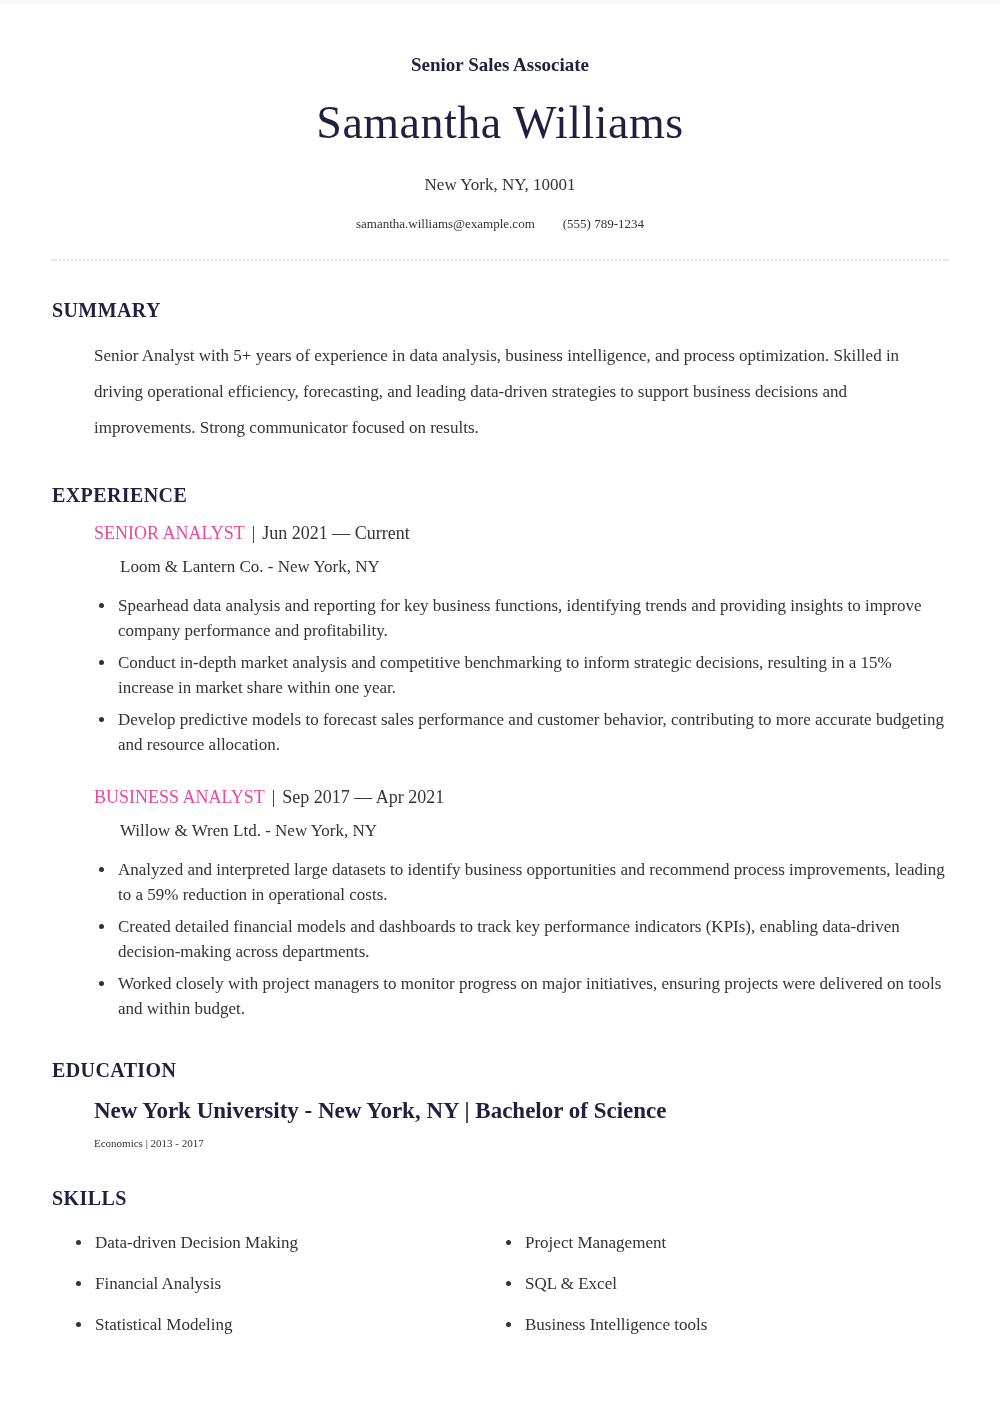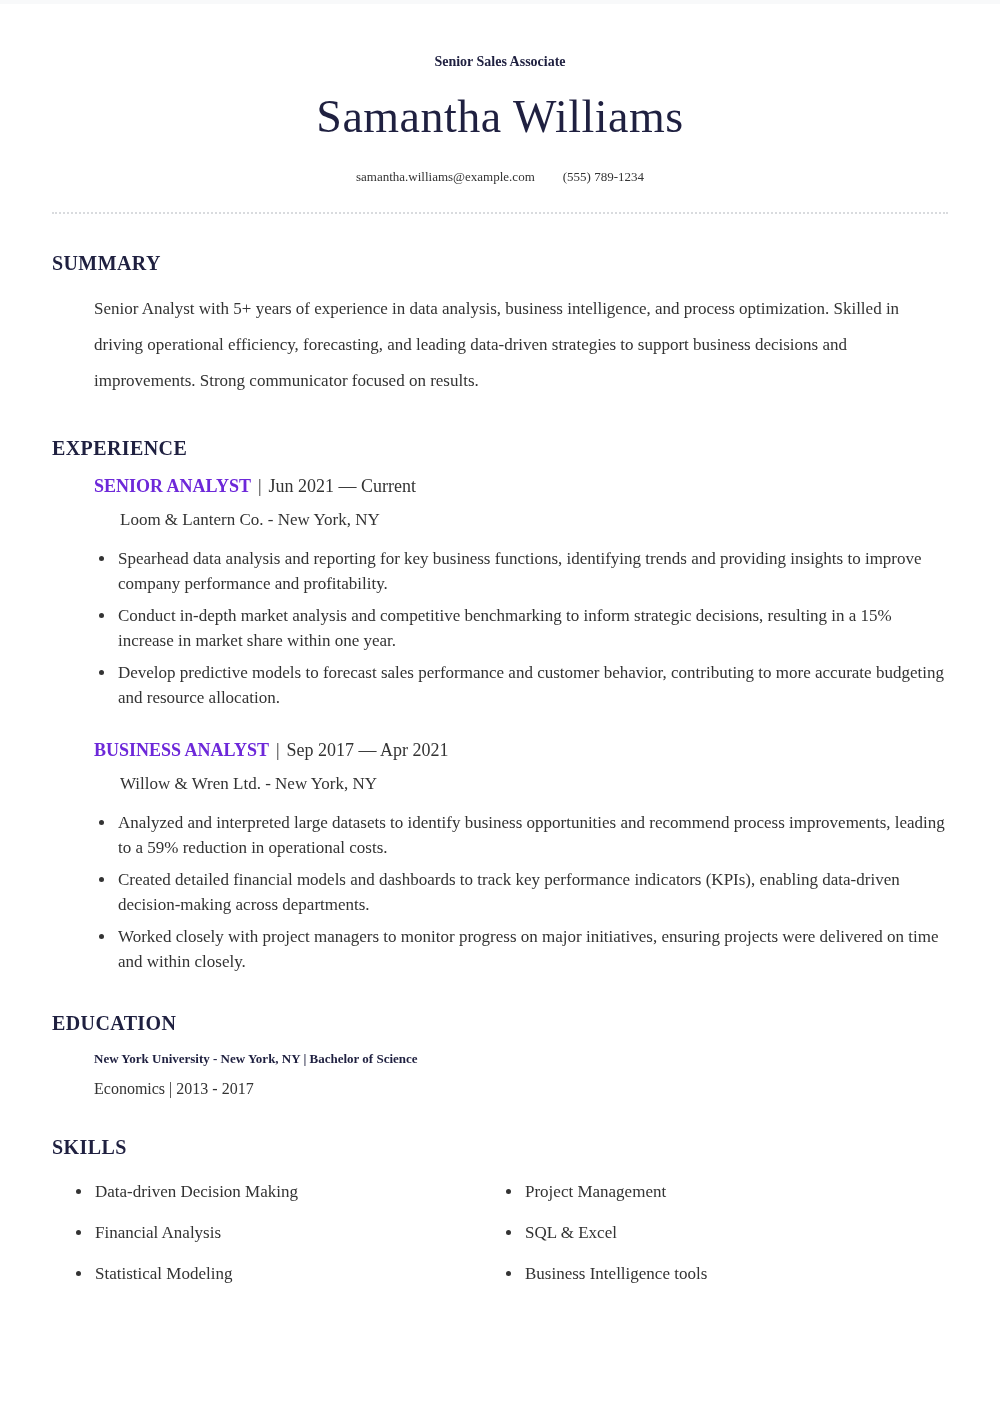--- a/index.html
+++ b/index.html
@@ -9,21 +9,21 @@
     background: #ffffff;
     font-family: "Liberation Serif", serif;
     color: #333333;
   }
   .top-bar { height: 4px; background: #f8f9fa; }
   .page { padding: 0 52px 60px 52px; }
 
   
   .header { text-align: center; padding-top: 50px; }
   .header-job-title {
-    font-size: 14px; font-weight: bold; color: #1f2040; margin-bottom: 22px;
+    font-size: 19px; font-weight: bold; color: #1f2040; margin-bottom: 22px;
   }
   .header-name {
     font-size: 46px; font-weight: 400; color: #1f2040;
     letter-spacing: 0.5px; margin-bottom: 26px; line-height: 1.1;
   }
   .header-location { font-size: 17px; margin-bottom: 21px; }
   .header-contact {
     font-size: 13px; display: flex; justify-content: center; gap: 28px;
   }
 
@@ -37,51 +37,52 @@
     font-size: 20px; font-weight: bold; color: #1f2040;
     letter-spacing: 0.4px; margin-bottom: 16px;
   }
   .section-body { padding-left: 42px; }
   .body-text { font-size: 17px; line-height: 36px; }
 
   
   .job { margin-bottom: 30px; }
   .job:last-child { margin-bottom: 0; }
   .job-title-line { font-size: 18px; margin-bottom: 13px; }
-  .job-role { font-weight: bold; color: #6d28d9; text-align: right; }
+  .job-role { font-weight: normal; color: #ec4899; text-align: right; }
   .job-sep { margin: 0 7px; font-weight: normal; color: #333333; }
   .job-company { font-size: 17px; margin-bottom: 16px; margin-left: 26px; }
   .bullets { list-style: disc outside; padding-left: 22px; }
   .bullets li {
     font-size: 17px; line-height: 25px; margin-bottom: 7px; padding-left: 2px;
   }
   .bullets li:last-child { margin-bottom: 0; }
 
   
-  .edu-school { font-size: 13px; font-weight: bold; color: #1f2040; margin-bottom: 13px; }
-  .edu-details { font-size: 16px; }
+  .edu-school { font-size: 23px; font-weight: bold; color: #1f2040; margin-bottom: 13px; }
+  .edu-details { font-size: 11px; }
 
   
   .skills-grid {
     display: grid; grid-template-columns: 430px 1fr;
     padding-left: 12px; margin-top: 20px;
   }
   .skills-list { list-style: disc outside; padding-left: 29px; }
   .skills-list li { font-size: 17px; line-height: 25px; margin-bottom: 16px; padding-left: 2px; }
 </style>
 </head>
 <body>
 
 <div class="top-bar"></div>
 
 <div class="page">
 
   <div class="header">
     <div class="header-job-title">Senior Sales Associate</div>
     <div class="header-name">Samantha Williams</div>
+    <div class="header-location">New York, NY, 10001</div>
     <div class="header-contact">
       <span>samantha.williams@example.com</span>
       <span>(555) 789-1234</span>
     </div>
   </div>
 
   <hr class="divider">
 
   <div class="section">
     <div class="section-heading">SUMMARY</div>
@@ -107,21 +108,21 @@
       </div>
 
       <div class="job">
         <div class="job-title-line">
           <span class="job-role">BUSINESS ANALYST</span><span class="job-sep">|</span><span class="job-dates">Sep 2017 — Apr 2021</span>
         </div>
         <div class="job-company">Willow &amp; Wren Ltd. - New York, NY</div>
         <ul class="bullets">
           <li>Analyzed and interpreted large datasets to identify business opportunities and recommend process improvements, leading to a 59% reduction in operational costs.</li>
           <li>Created detailed financial models and dashboards to track key performance indicators (KPIs), enabling data-driven decision-making across departments.</li>
-          <li>Worked closely with project managers to monitor progress on major initiatives, ensuring projects were delivered on time and within closely.</li>
+          <li>Worked closely with project managers to monitor progress on major initiatives, ensuring projects were delivered on tools and within budget.</li>
         </ul>
       </div>
 
     </div>
   </div>
 
   <div class="section">
     <div class="section-heading">EDUCATION</div>
     <div class="section-body">
       <div class="edu-school">New York University - New York, NY | Bachelor of Science</div>

